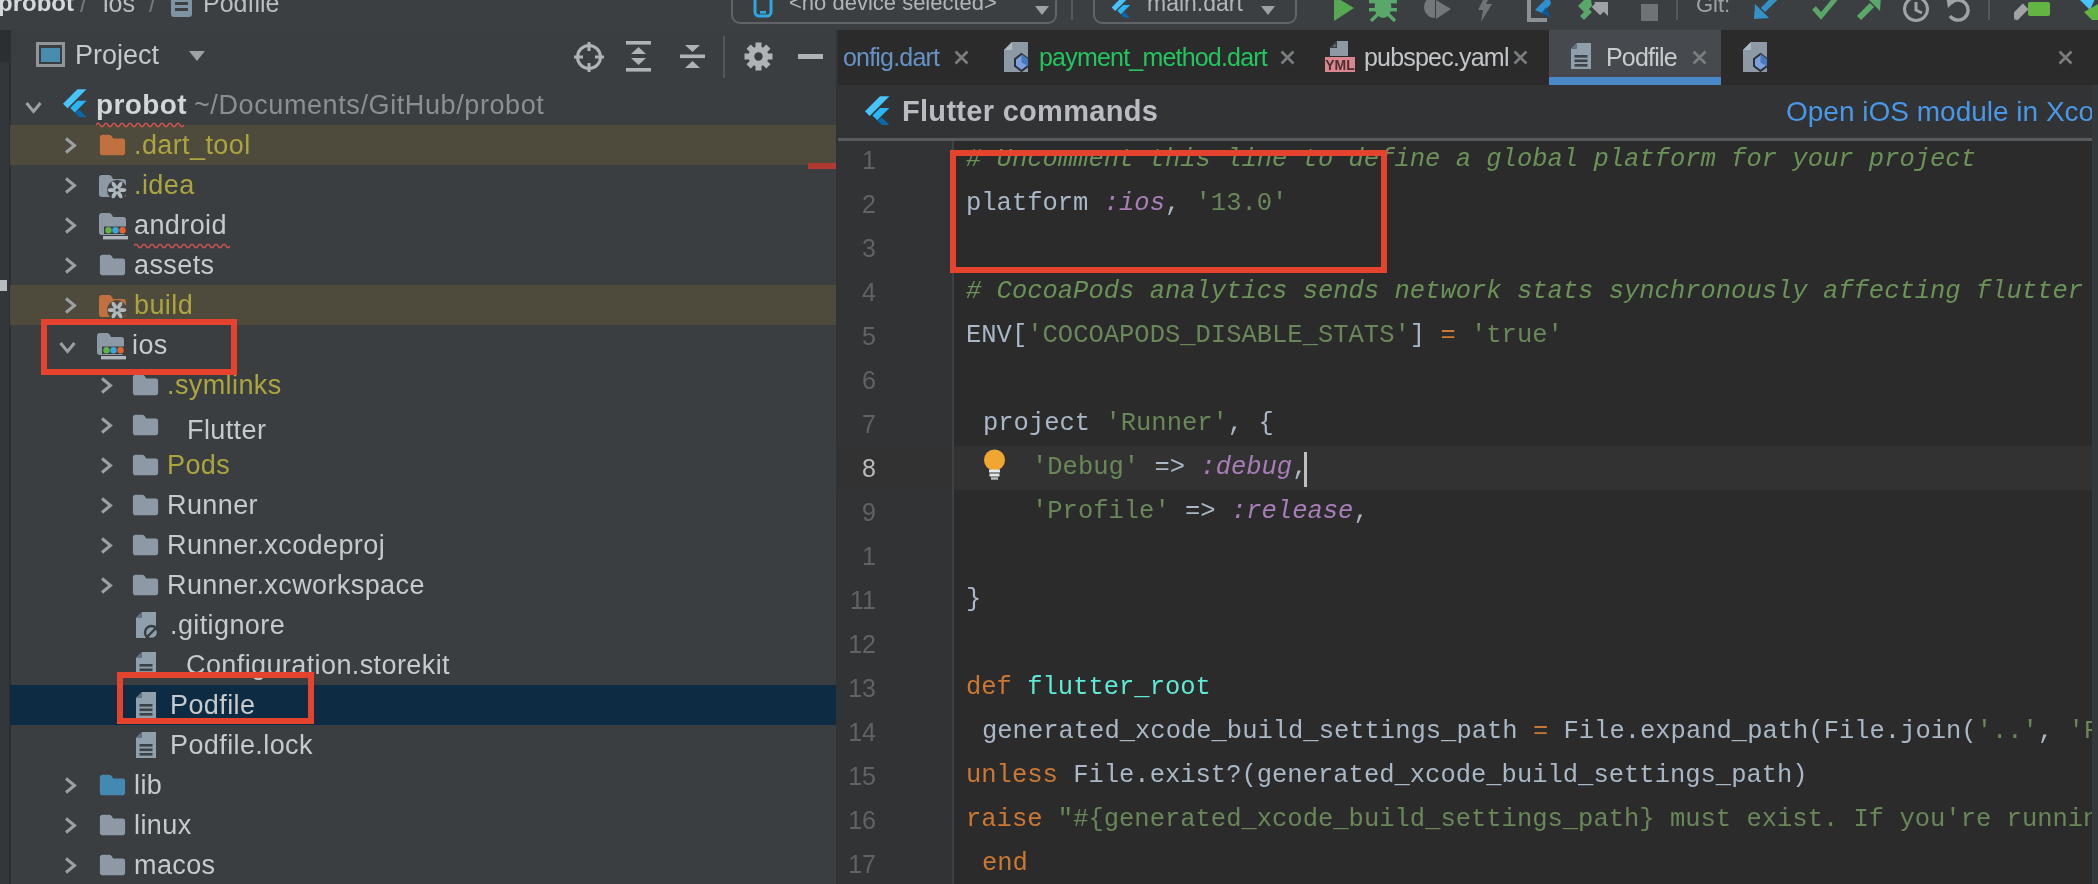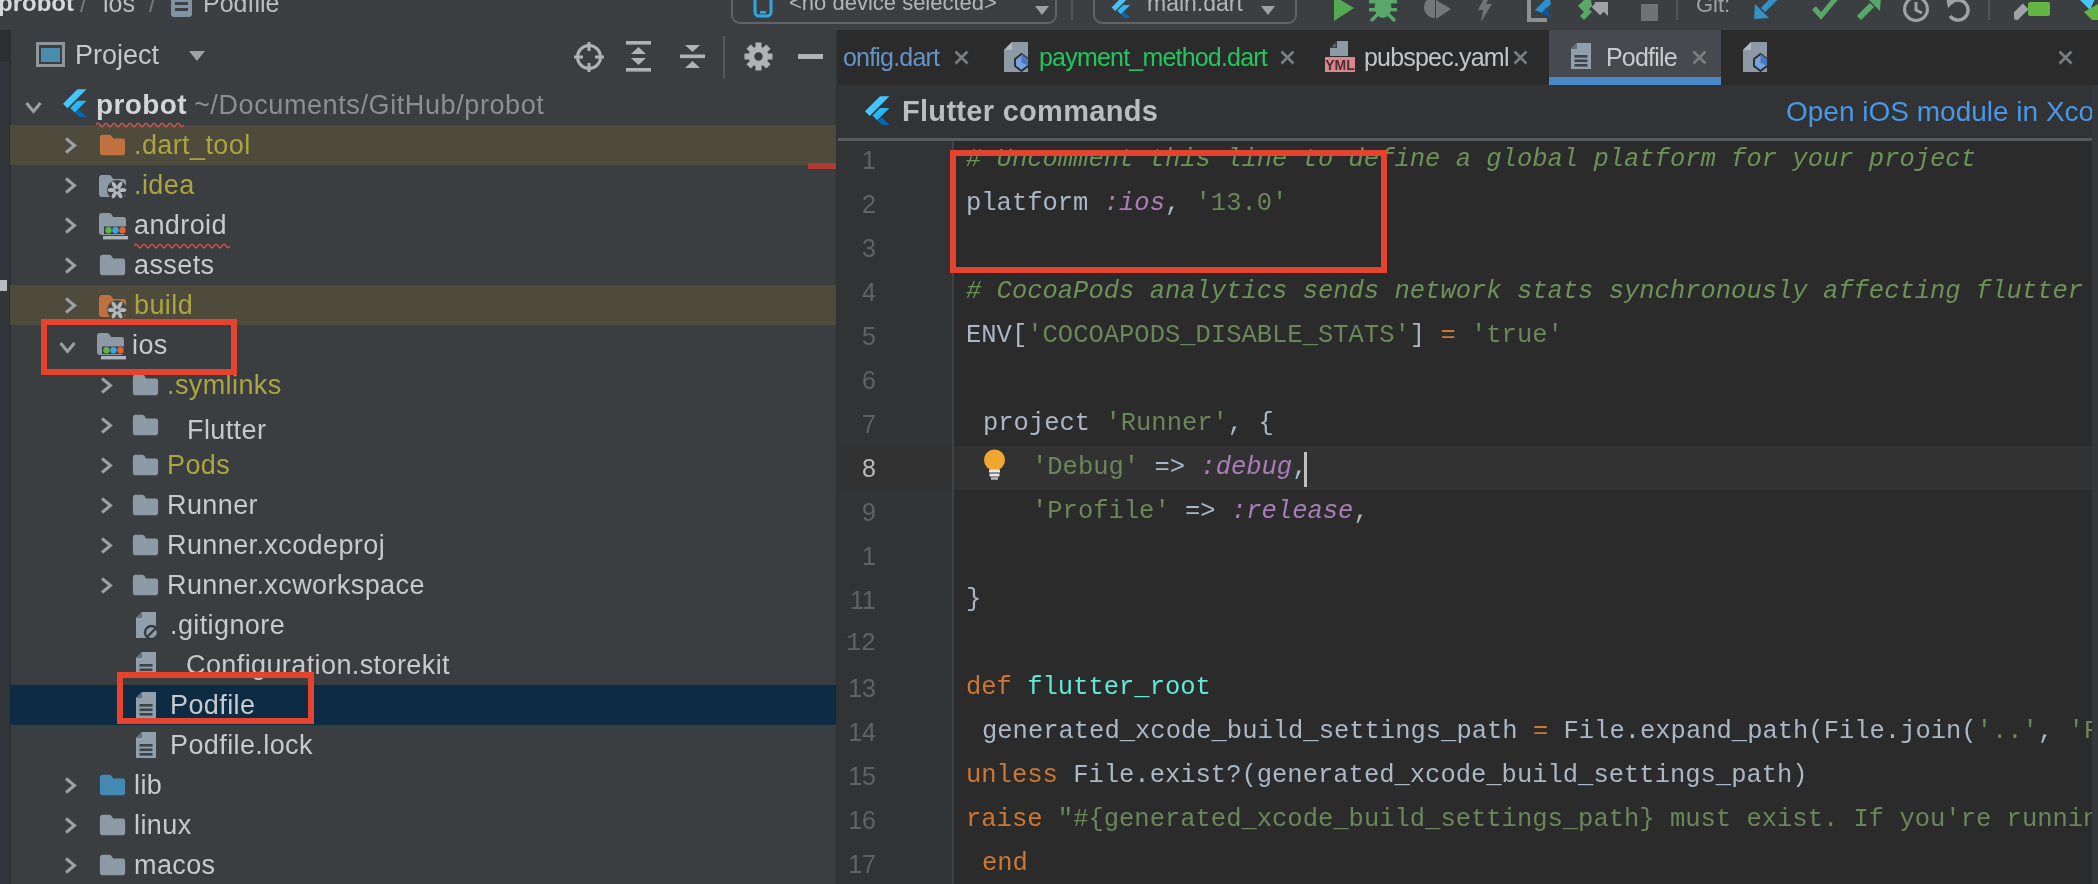--- a/index.html
+++ b/index.html
@@ -434,21 +434,21 @@
   <div class="lnum" style="left:-2px;top:152px;color:#606366;">2</div>
   <div class="lnum" style="left:-2px;top:196px;color:#606366;">3</div>
   <div class="lnum" style="left:-2px;top:240px;color:#606366;">4</div>
   <div class="lnum" style="left:-2px;top:284px;color:#606366;">5</div>
   <div class="lnum" style="left:-2px;top:328px;color:#606366;">6</div>
   <div class="lnum" style="left:-2px;top:372px;color:#606366;">7</div>
   <div class="lnum" style="left:-2px;top:416px;color:#b8babc;">8</div>
   <div class="lnum" style="left:-2px;top:460px;color:#606366;">9</div>
   <div class="lnum" style="left:-2px;top:504px;color:#606366;">1</div>
   <div class="lnum" style="left:-2px;top:548px;color:#606366;">11</div>
-  <div class="lnum" style="left:-2px;top:592px;color:#606366;font-family:Liberation Mono, monospace;">12</div>
+  <div class="lnum" style="left:-2px;top:592px;color:#606366;">12</div>
   <div class="lnum" style="left:-2px;top:636px;color:#606366;">13</div>
   <div class="lnum" style="left:-2px;top:680px;color:#606366;">14</div>
   <div class="lnum" style="left:-2px;top:724px;color:#606366;">15</div>
   <div class="lnum" style="left:-2px;top:768px;color:#606366;">16</div>
   <div class="lnum" style="left:-2px;top:812px;color:#606366;">17</div>
   <div class="code" style="left:128px;top:108px;"><span class="cm"># Uncomment this line to define a global platform for your project</span></div>
   <div class="code" style="left:128px;top:152px;">platform <span class="sym">:ios</span>, <span class="st">'13.0'</span></div>
   <div class="code" style="left:128px;top:240px;"><span class="cm"># CocoaPods analytics sends network stats synchronously affecting flutter build latency.</span></div>
   <div class="code" style="left:128px;top:284px;">ENV[<span class="st">'COCOAPODS_DISABLE_STATS'</span>] <span class="kw">=</span> <span class="st">'true'</span></div>
   <div class="code" style="left:145px;top:372px;">project <span class="st">'Runner'</span>, {</div>

